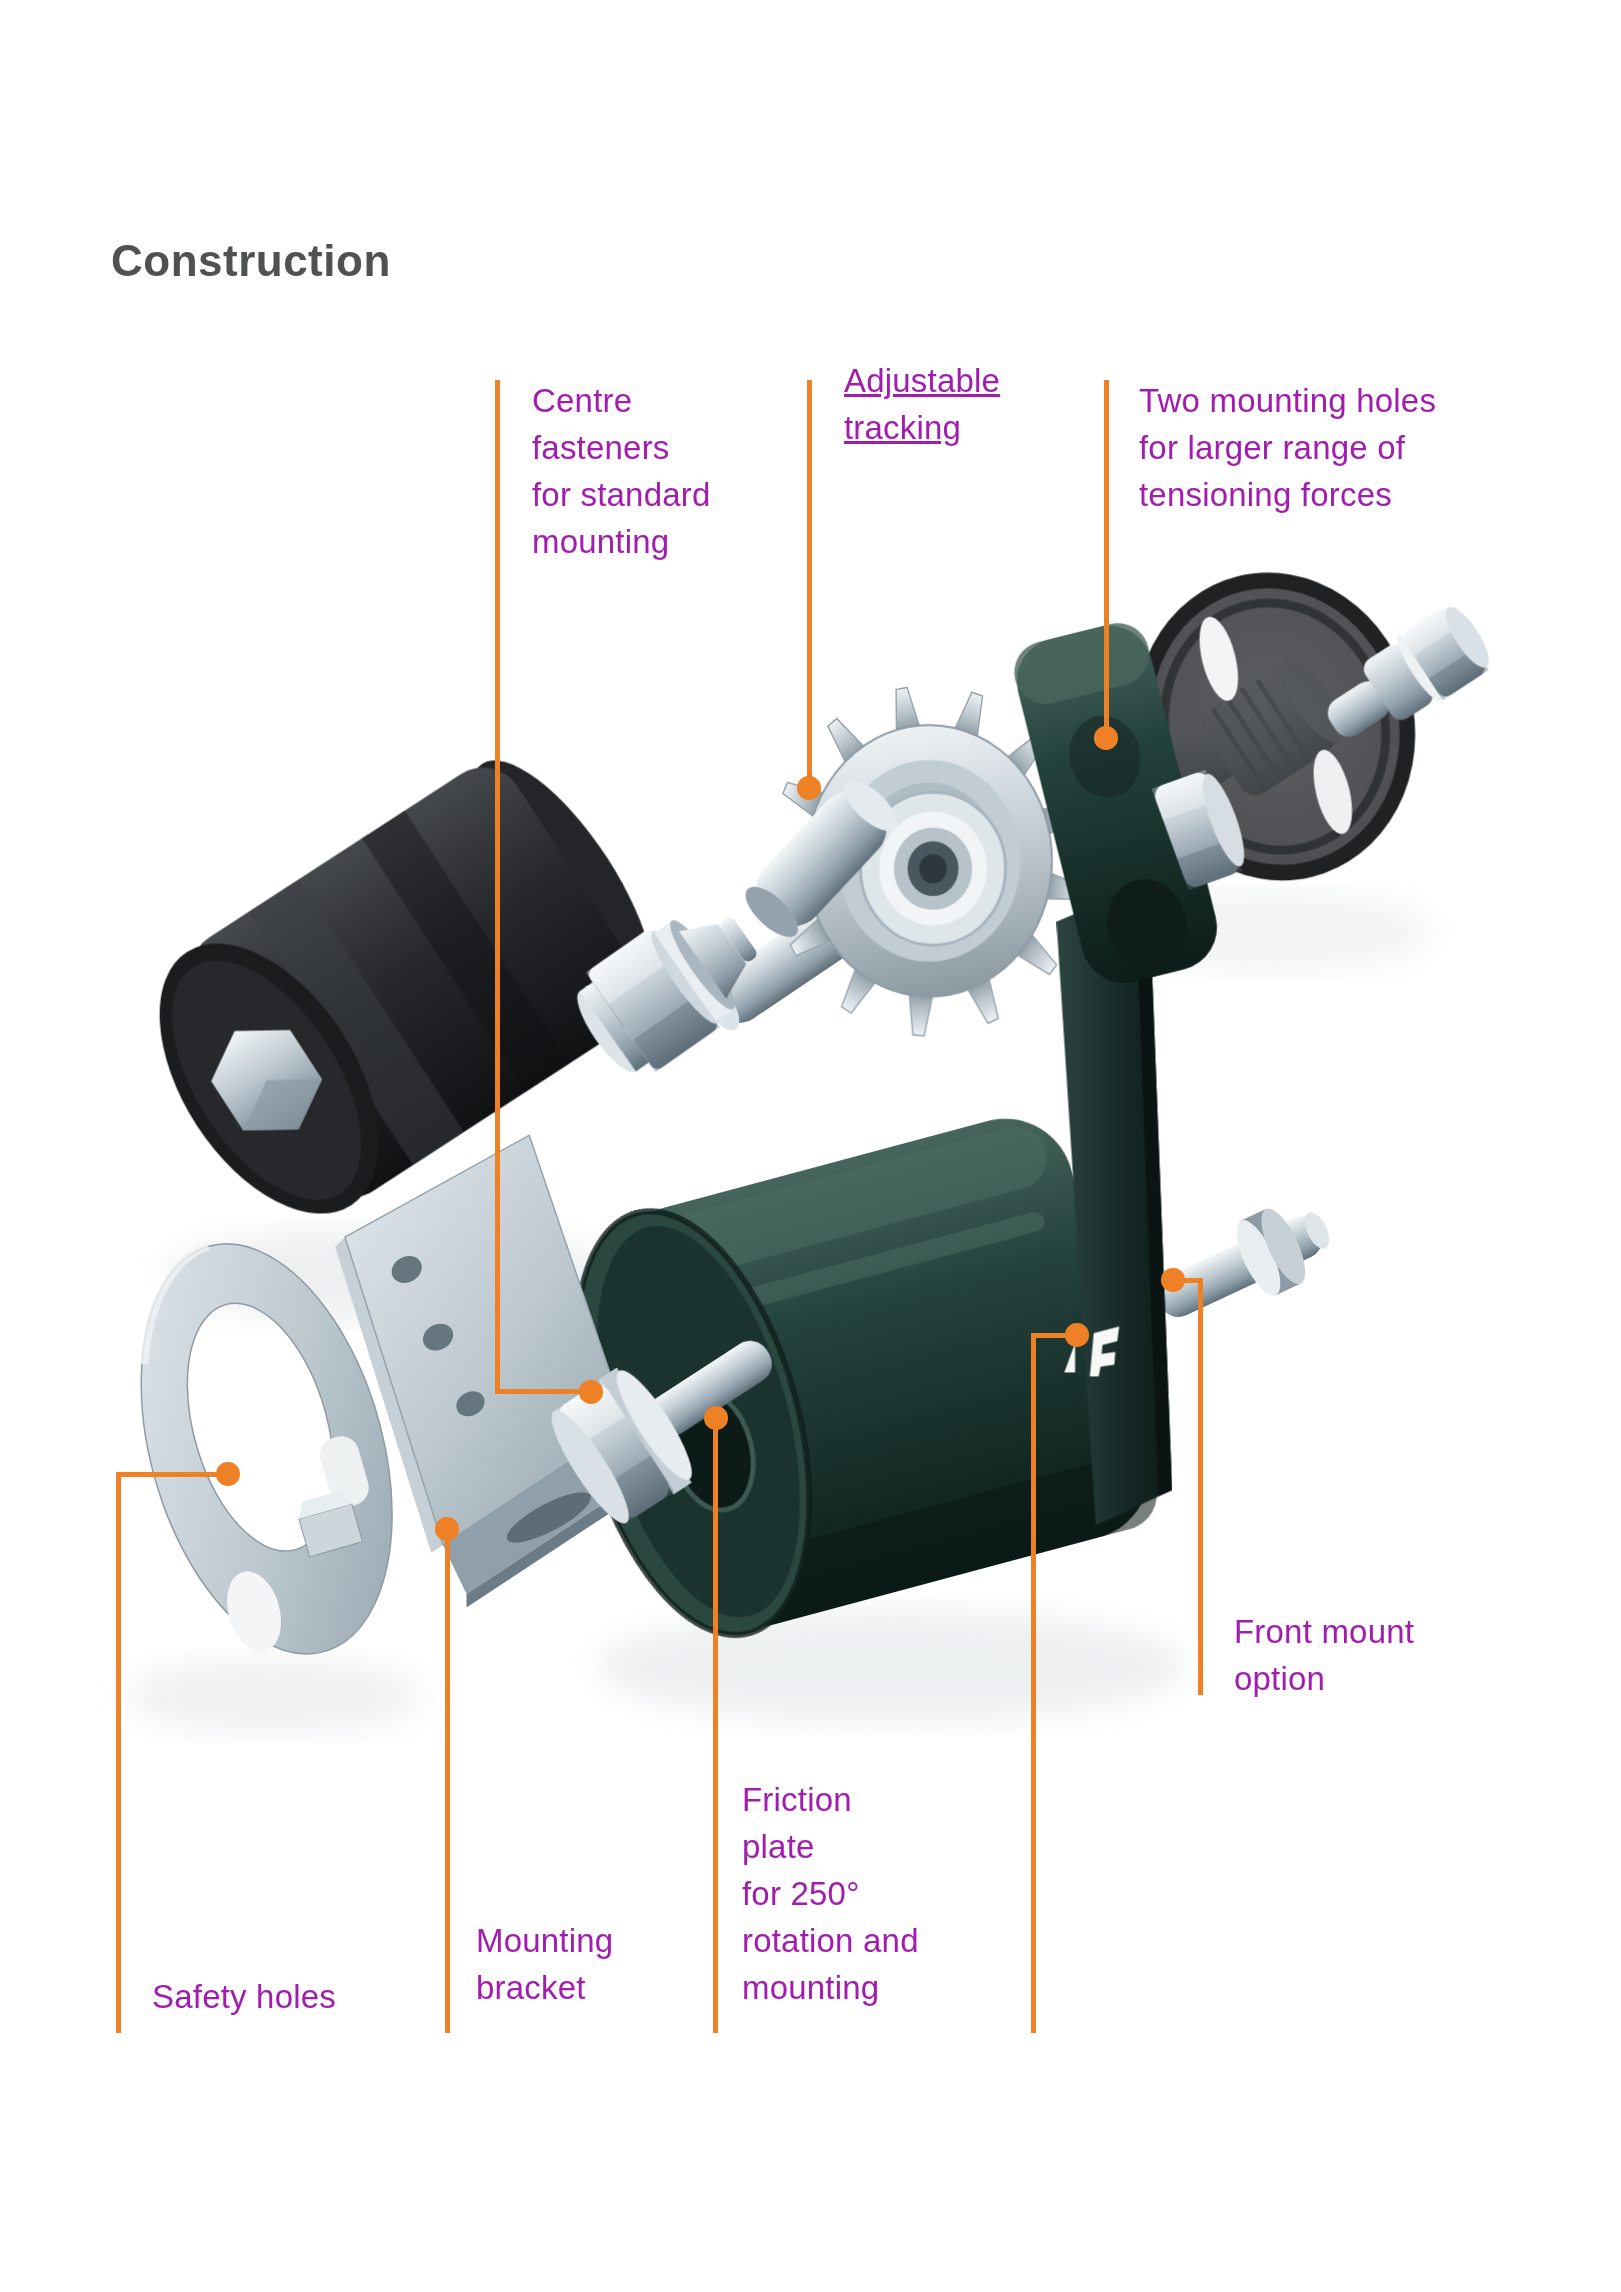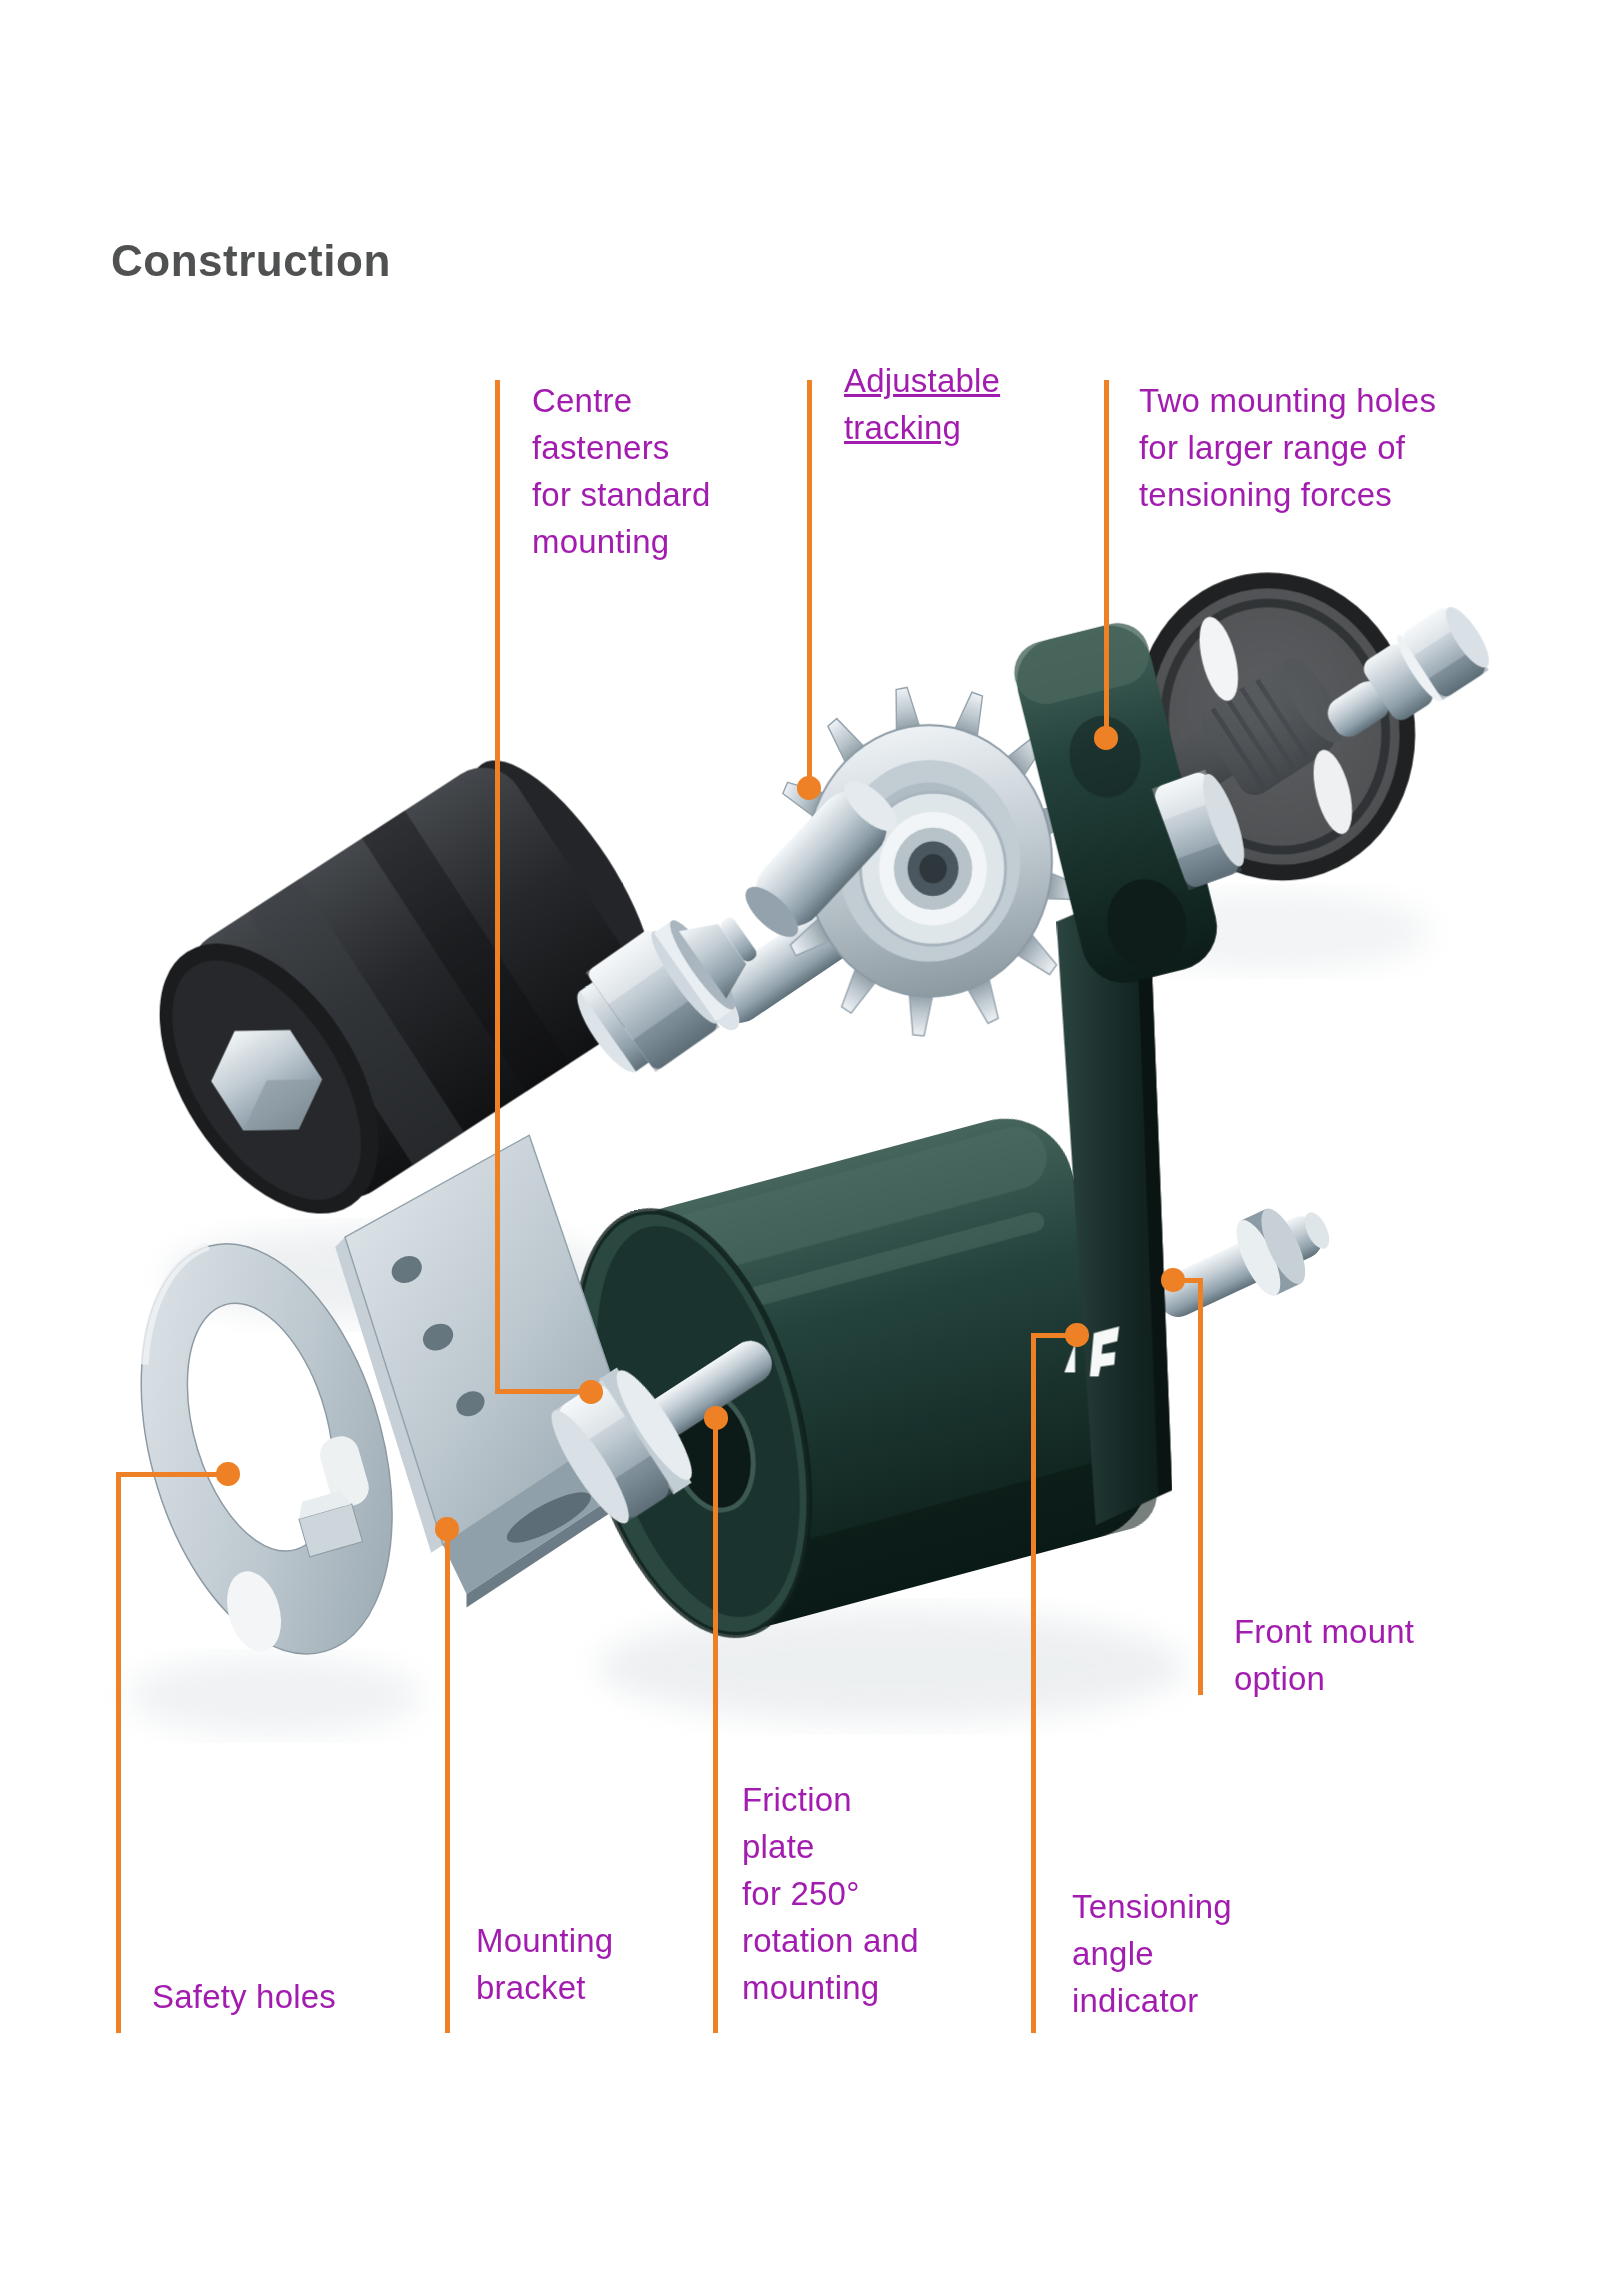--- a/index.html
+++ b/index.html
@@ -287,21 +287,18 @@
   <div class="label lbl-frontmount">Front mount
 option</div>
   <div class="label lbl-twoholes">Two mounting holes
 for larger range of
 tensioning forces</div>
   <div class="label lbl-friction">Friction
 plate
 for 250°
 rotation and
 mounting</div>
-  <div class="label lbl-tensioning">Tensioning
-angle
-indicator</div>
   <div class="label lbl-bracket">Mounting
 bracket</div>
   <div class="label lbl-safety">Safety holes</div>
 
 </div>
 
 
 </body></html>

